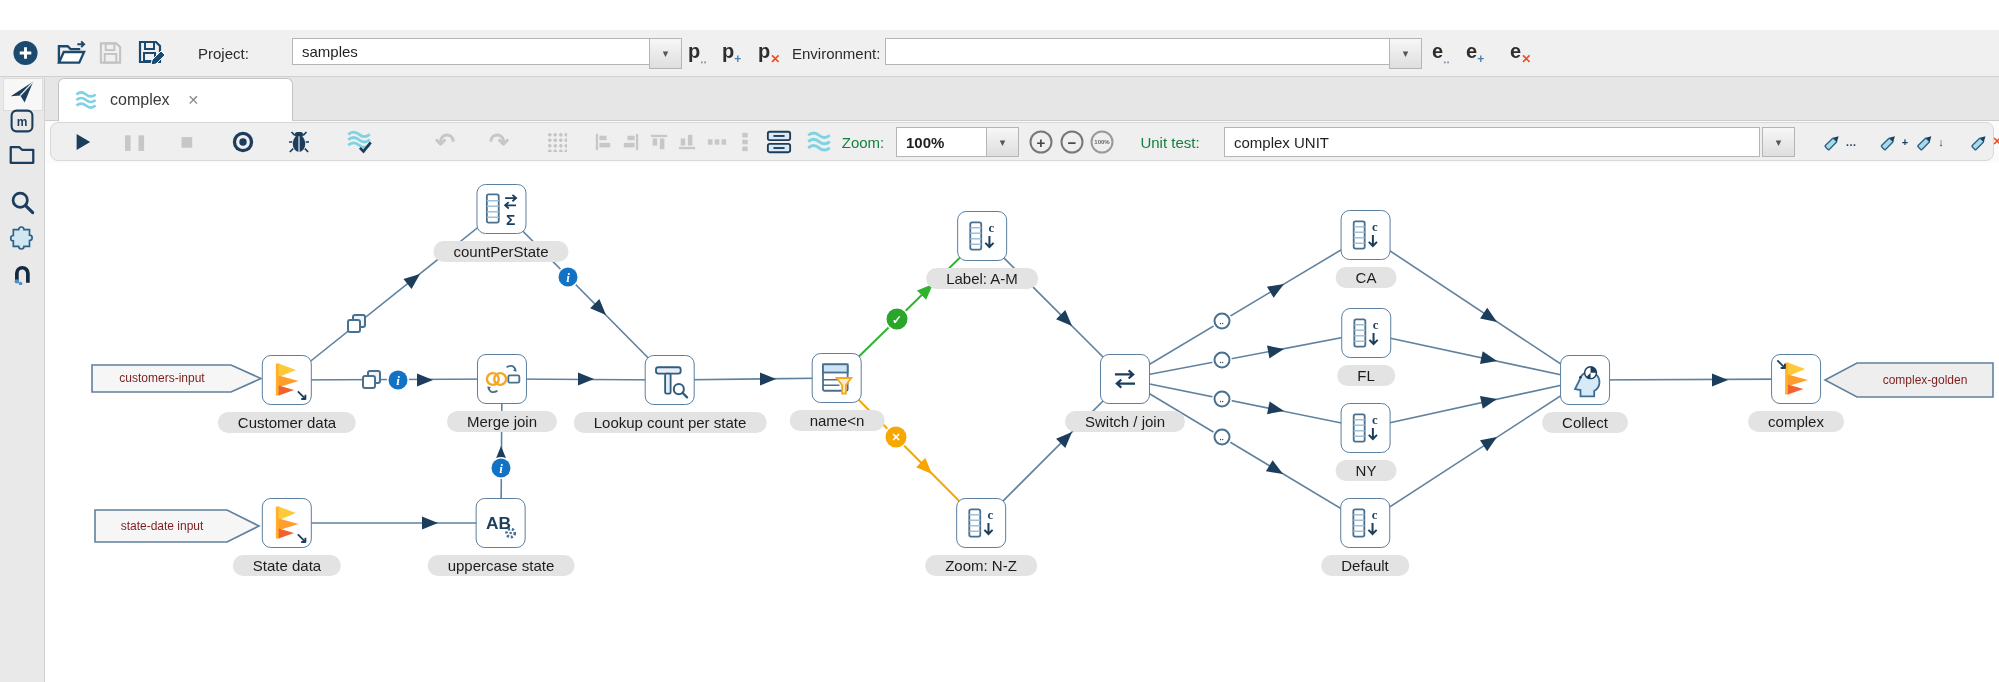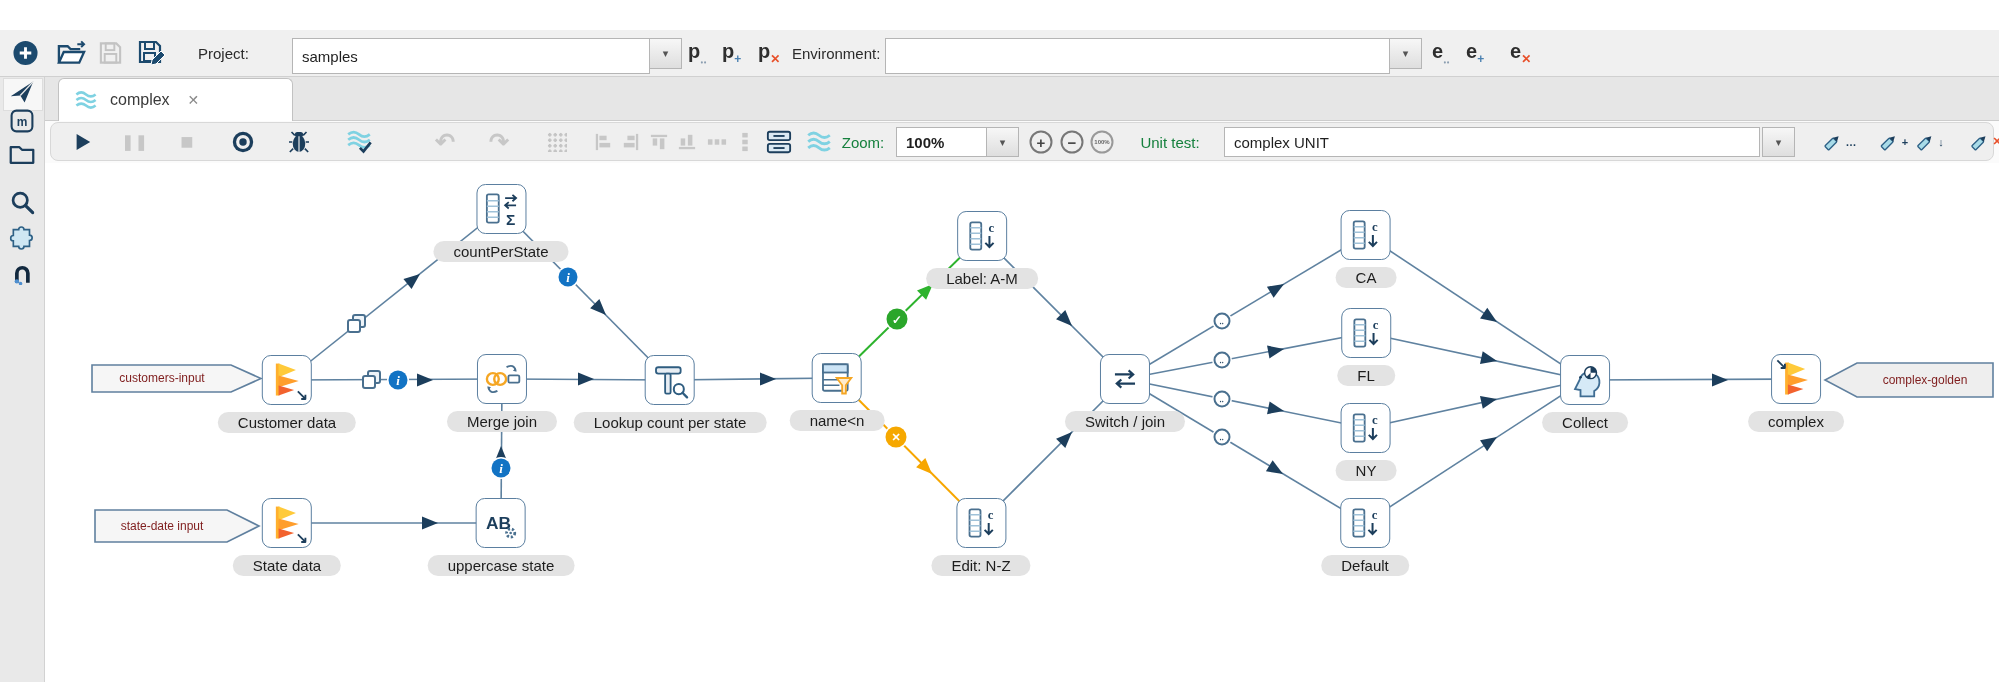--- a/index.html
+++ b/index.html
@@ -8,21 +8,21 @@
 #app{position:relative;width:1999px;height:682px;background:#fff;overflow:hidden}
 
 
 .menubar{position:absolute;left:0;top:0;width:100%;height:30px;background:#f0f0f0;display:flex;align-items:center;gap:23px;padding-left:14px;font-size:15px;color:#2b2b2b}
 .menubar span{cursor:default}
 
 
 .toolbar{position:absolute;top:30px;left:0;width:100%;height:47px;background:#f0f0f0;border-bottom:1px solid #d0d0d0}
 .tb{position:absolute;top:50%;transform:translateY(-50%);display:flex;align-items:center;justify-content:center}
 .tb-label{font-size:15px;color:#2b2b2b}
-.combo{position:absolute;top:8px;height:36px;background:#fff;border:1px solid #b5b5b5;font-size:15px;display:flex;align-items:center;padding-left:9px;color:#1f1f1f}
+.combo{position:absolute;top:8px;height:27px;background:#fff;border:1px solid #b5b5b5;font-size:15px;display:flex;align-items:center;padding-left:9px;color:#1f1f1f}
 .combo-arrow{position:absolute;top:8px;width:33px;height:31px;background:linear-gradient(#f7f7f7,#dedede);border:1px solid #b5b5b5;display:flex;align-items:center;justify-content:center;color:#555;font-size:11px}
 .pe-btn{position:absolute;top:50%;transform:translateY(-50%);font-size:20px;font-weight:bold;color:#2e2e2e;line-height:1}
 .pe-sub{font-size:12px;font-weight:bold;vertical-align:-5px}
 .sub-dots{color:#8a9db0;letter-spacing:-1px}
 .sub-plus{color:#4a80b0}
 .sub-x{color:#e8502a}
 
 
 .sidebar{position:absolute;left:0;top:77px;width:45px;height:605px;background:#e9e9e9;border-right:1px solid #d2d2d2}
 .side-active{position:absolute;left:3px;top:1px;width:40px;height:33px;background:#f7f7f7;border:1px solid #dddddd}
@@ -462,21 +462,21 @@
 
     <div class="node" style="left:936px;top:335px">
       <div class="nicon">
         <svg width="42" height="42" viewBox="0 0 46 46">
             <rect x="10" y="8" width="12" height="30" rx="2" fill="#fff" stroke="#4a708f" stroke-width="2"></rect>
             <path d="M10 14 h12 M10 20 h12 M10 26 h12 M10 32 h12" stroke="#9fc1d8" stroke-width="1.6"></path>
             <text x="30" y="19" font-size="14" font-weight="bold" fill="#1c3e5c" font-family="Liberation Serif">c</text>
             <path d="M31 23 v12 m-4.5 -4.5 l4.5 4.5 4.5 -4.5" fill="none" stroke="#1c3e5c" stroke-width="2.2"></path>
           </svg>
       </div>
-      <div class="pill">Edit: N-Z</div>
+      <div class="pill">Zoom: N-Z</div>
     </div>
 
     <div class="node" style="left:1080px;top:191px">
       <div class="nicon">
         <svg width="42" height="42" viewBox="0 0 46 46">
             <path d="M12 18 h20 m-5 -4.5 l5 4.5 -5 4.5" fill="none" stroke="#1c3e5c" stroke-width="2.4"></path>
             <path d="M34 28 h-20 m5 -4.5 l-5 4.5 5 4.5" fill="none" stroke="#1c3e5c" stroke-width="2.4"></path>
           </svg>
       </div>
       <div class="pill">Switch / join</div>

